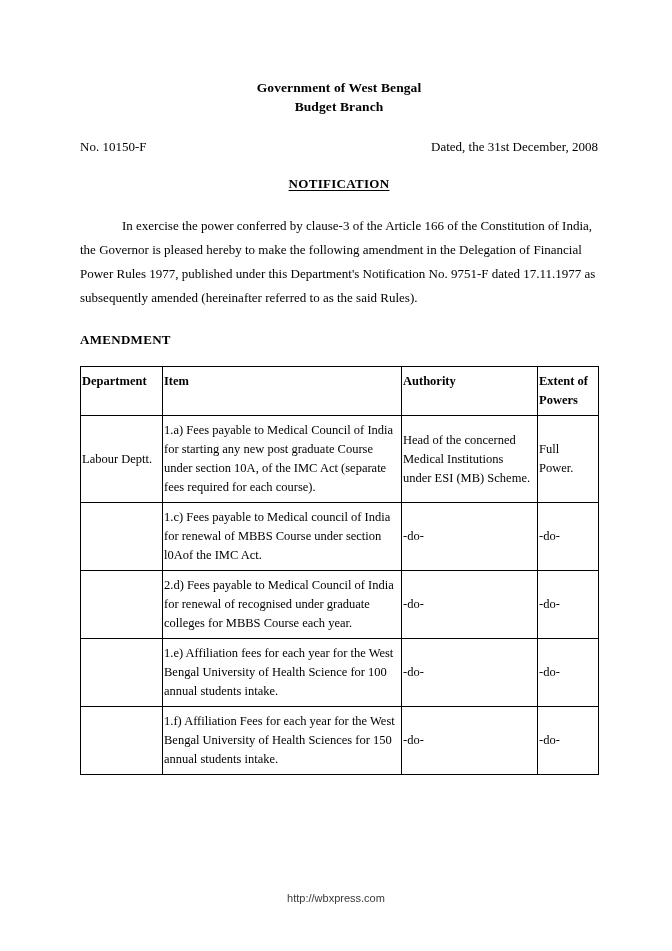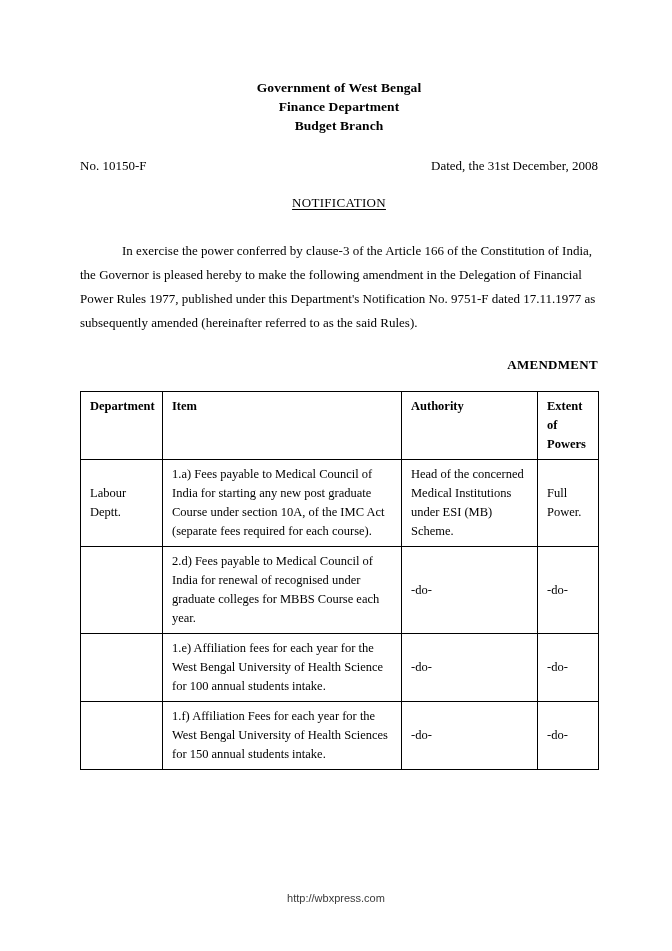--- a/index.html
+++ b/index.html
@@ -47,55 +47,55 @@
     align-items: baseline;
     font-size: 13px;
     line-height: 18px;
   }
 
   
   .heading-notification {
     margin-top: 20px;
     text-align: center;
     font-size: 13px;
-    font-weight: normal;
+    font-weight: bold;
     letter-spacing: 0.3px;
   }
   .heading-notification span {
     text-decoration: underline;
     text-underline-offset: 2px;
   }
   .heading-amendment {
     margin-top: 22px;
-    text-align: right;
+    text-align: left;
     font-size: 13px;
     font-weight: bold;
     letter-spacing: 0.3px;
   }
 
   
   .para {
-    margin-top: 28px;
+    margin-top: 22px;
     font-size: 13px;
     line-height: 24px;
     text-align: left;
   }
   .para.indent { text-indent: 42px; }
 
   
   .tbl-wrap { margin-top: 18px; }
   table.amend {
     border-collapse: collapse;
     width: 518px;
     table-layout: fixed;
     font-size: 12.5px;
   }
   table.amend td, table.amend th {
     border: 1px solid #000000;
-    padding: 5px 6px 5px 9px;
+    padding: 5px 6px 5px 1px;
     vertical-align: middle;
     text-align: left;
     line-height: 19px;
     font-weight: normal;
   }
   table.amend thead th {
     font-weight: bold;
     vertical-align: top;
     height: 38px;
     font-size: 12.5px;
@@ -121,21 +121,20 @@
   }
 </style>
 </head>
 <body>
 
 <div class="page">
   <div class="content">
 
     <div class="masthead">
       <div>Government of West Bengal</div>
-      <div>Finance Department</div>
       <div>Budget Branch</div>
     </div>
 
     <div class="refline">
       <div>No. 10150-F</div>
       <div>Dated, the 31st December, 2008</div>
     </div>
 
     <div class="heading-notification">
       <span>NOTIFICATION</span>
@@ -164,20 +163,26 @@
         </thead>
         <tbody>
           <tr>
             <td class="cell-dept">Labour Deptt.</td>
             <td class="cell-item">1.a) Fees payable to Medical Council of India for starting any new post graduate Course under section 10A, of the IMC Act (separate fees required for each course).</td>
             <td>Head of the concerned Medical Institutions under ESI (MB) Scheme.</td>
             <td>Full Power.</td>
           </tr>
           <tr>
             <td class="cell-dept"></td>
+            <td class="cell-item">1.c) Fees payable to Medical council of India for renewal of MBBS Course under section l0Aof the IMC Act.</td>
+            <td>-do-</td>
+            <td>-do-</td>
+          </tr>
+          <tr>
+            <td class="cell-dept"></td>
             <td class="cell-item">2.d) Fees payable to Medical Council of India for renewal of recognised under graduate colleges for MBBS Course each year.</td>
             <td>-do-</td>
             <td>-do-</td>
           </tr>
           <tr>
             <td class="cell-dept"></td>
             <td class="cell-item">1.e) Affiliation fees for each year for the West Bengal University of Health Science for 100 annual students intake.</td>
             <td>-do-</td>
             <td>-do-</td>
           </tr>

